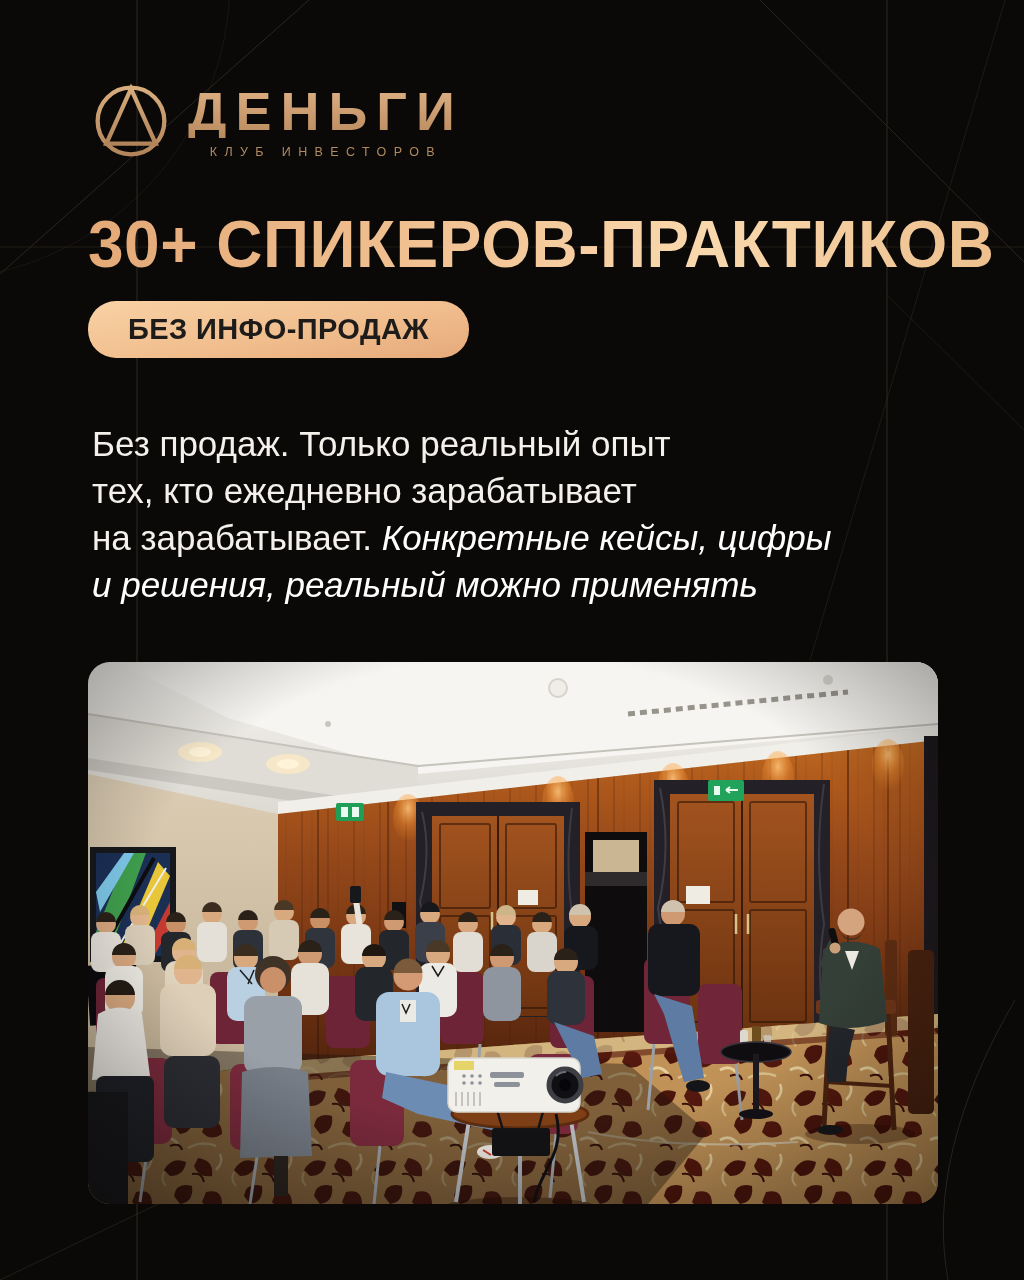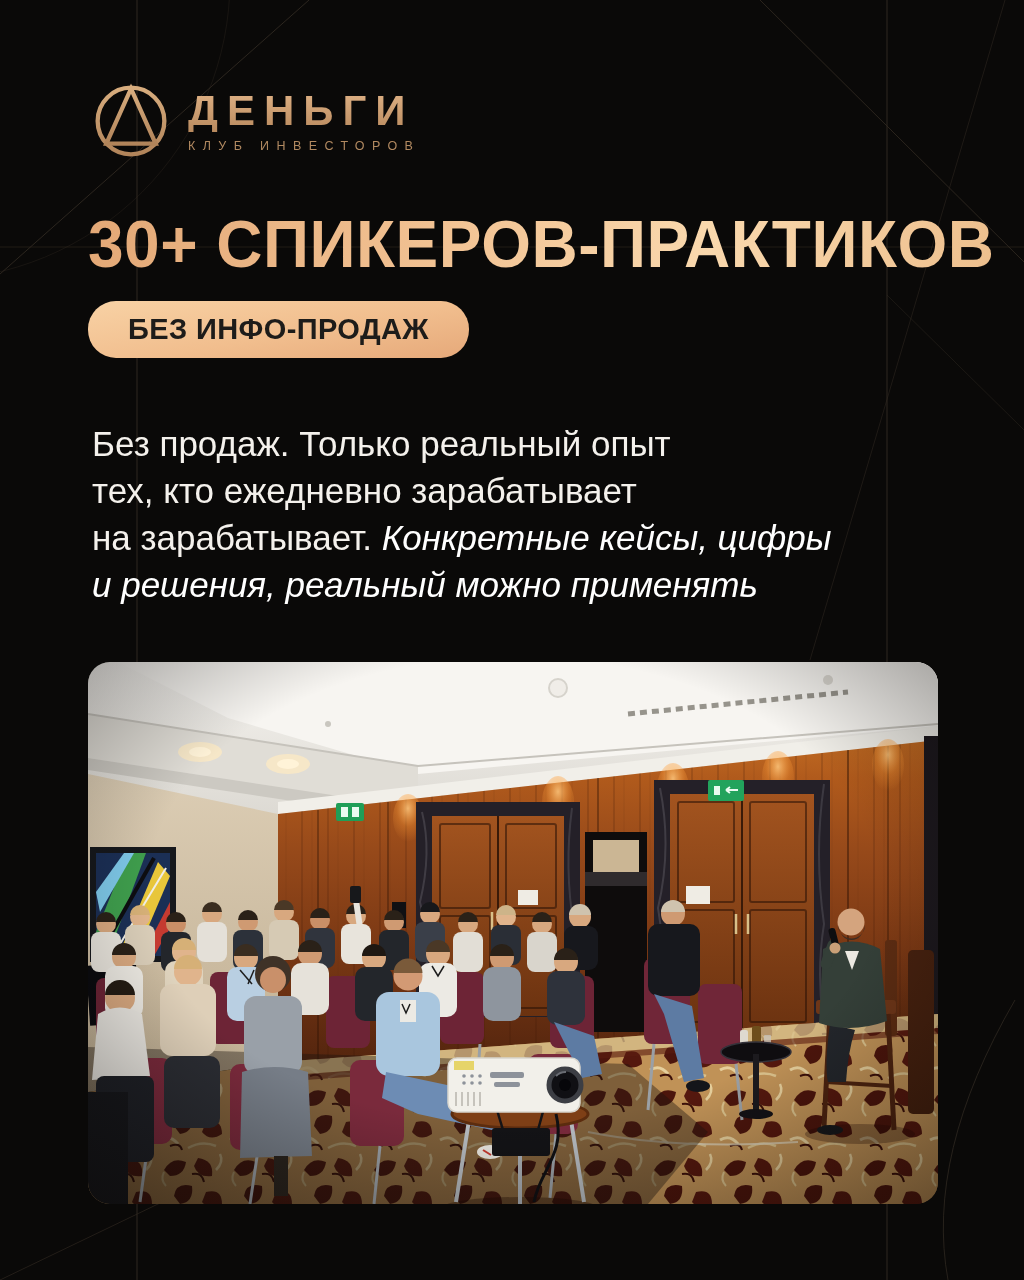--- a/index.html
+++ b/index.html
@@ -2,25 +2,25 @@
 <html><head>
 <meta charset="utf-8">
 <style>
   html,body{margin:0;padding:0;background:#000;}
   .canvas{position:relative;width:1024px;height:1280px;background:#0a0908;overflow:hidden;
           font-family:"Liberation Sans",sans-serif;}
   .deco{position:absolute;left:0;top:0;z-index:0;}
   
   .logo{position:absolute;left:92px;top:82px;display:flex;align-items:center;gap:18px;z-index:2;}
   .logo-icon{width:78px;height:78px;flex:0 0 auto;}
-  .logo-title{font-size:42px;font-weight:700;letter-spacing:9px;line-height:1;
+  .logo-title{font-size:54px;font-weight:700;letter-spacing:9px;line-height:1;
       background:linear-gradient(180deg,#dfb286 0%,#c query 0%,#b98a5e 100%);
       background:linear-gradient(180deg,#dfb286 0%,#b98a5e 100%);
       -webkit-background-clip:text;background-clip:text;color:transparent;white-space:nowrap;}
-  .logo-sub{font-size:12.5px;letter-spacing:7.4px;color:#b28a61;margin-top:7px;white-space:nowrap;}
+  .logo-sub{font-size:12.5px;letter-spacing:7.4px;color:#b28a61;margin-top:7px;white-space:nowrap;text-align:center;}
   
   .headline{position:absolute;left:88px;top:206px;margin:0;font-size:66px;font-weight:700;
       letter-spacing:.5px;white-space:nowrap;transform:scaleX(.97);transform-origin:left center;
       background:linear-gradient(100deg,#e3a876 0%,#f2c394 40%,#f9d8ad 68%,#edbf8d 100%);
       -webkit-background-clip:text;background-clip:text;color:transparent;z-index:2;}
   
   .badge{position:absolute;left:88px;top:301px;height:55px;display:inline-flex;align-items:center;
       padding:1px 40px;border-radius:28px;color:#1d1c1a;font-size:29px;font-weight:700;letter-spacing:.4px;
       background:linear-gradient(170deg,#f8d2a5 0%,#f1be8e 55%,#e6a97a 100%);z-index:2;white-space:nowrap;}
   

